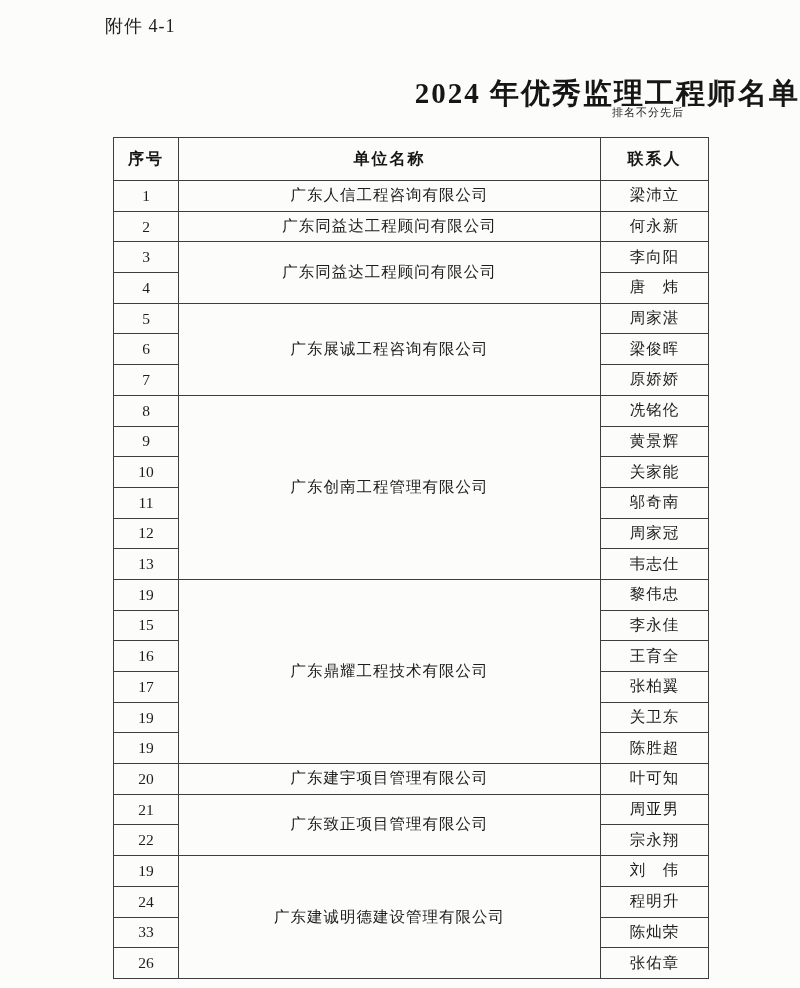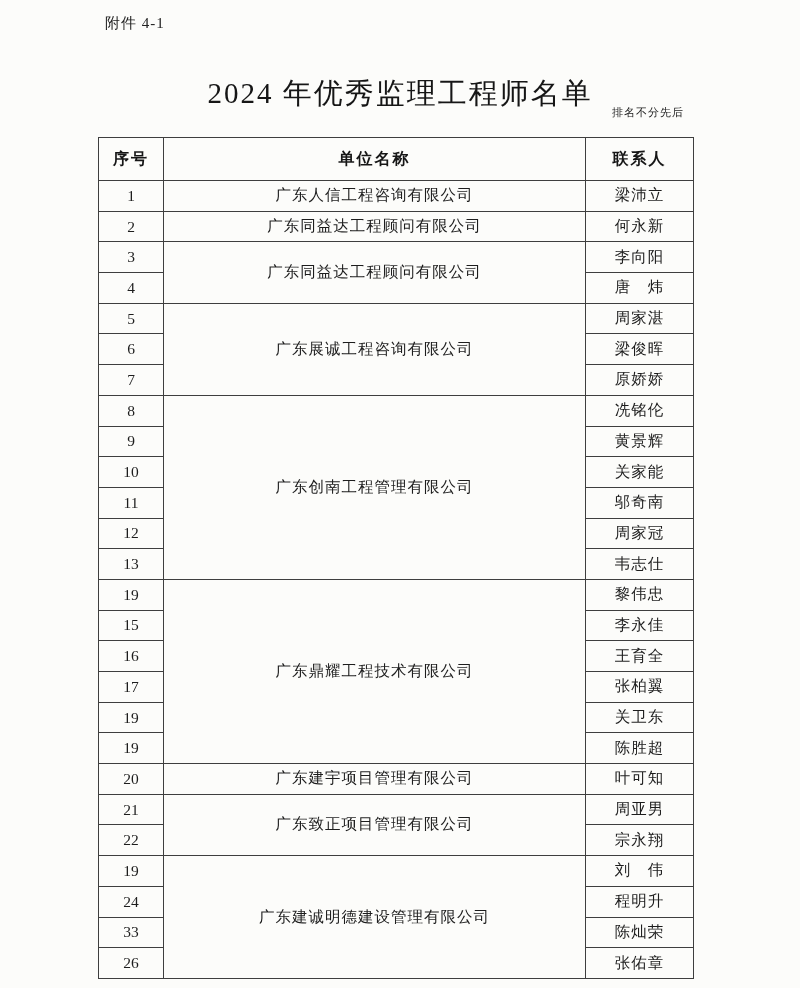--- a/index.html
+++ b/index.html
@@ -12,46 +12,46 @@
     position: relative;
     background: #fcfcfa;
     font-family: "Liberation Serif", "DejaVu Serif", serif;
     color: #1d1d1d;
     overflow: hidden;
   }
   .attachment-label {
     position: absolute;
     left: 105px;
     top: 14px;
-    font-size: 15px;
+    font-size: 18px;
     letter-spacing: 1px;
     color: #222;
   }
   .doc-title {
     position: absolute;
     left: 0;
     top: 55px;
     width: 100%;
-    text-align: center;
+    text-align: right;
     font-size: 29px;
-    font-weight: normal;
+    font-weight: bold;
     letter-spacing: 2px;
     color: #161616;
   }
   .rank-note {
     position: absolute;
     right: 116px;
     top: 105px;
     font-size: 11px;
     letter-spacing: 1px;
     color: #222;
   }
   table.roster {
     position: absolute;
-    left: 98px;
+    left: 113px;
     top: 137px;
     width: 595px;
     border-collapse: collapse;
     table-layout: fixed;
     font-size: 15.5px;
     color: #1d1d1d;
   }
   table.roster th,
   table.roster td {
     border: 1px solid #3e3e3e;

